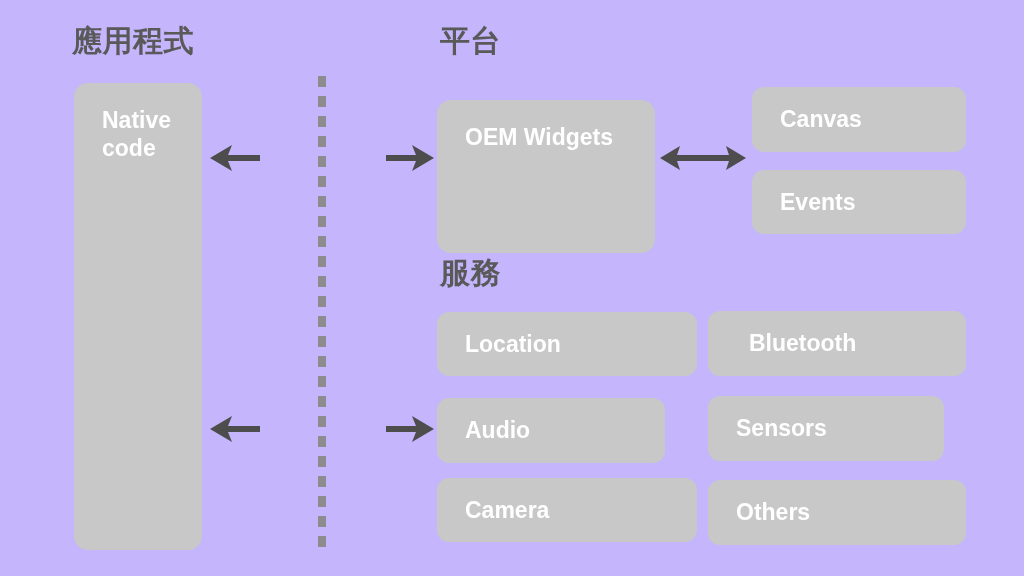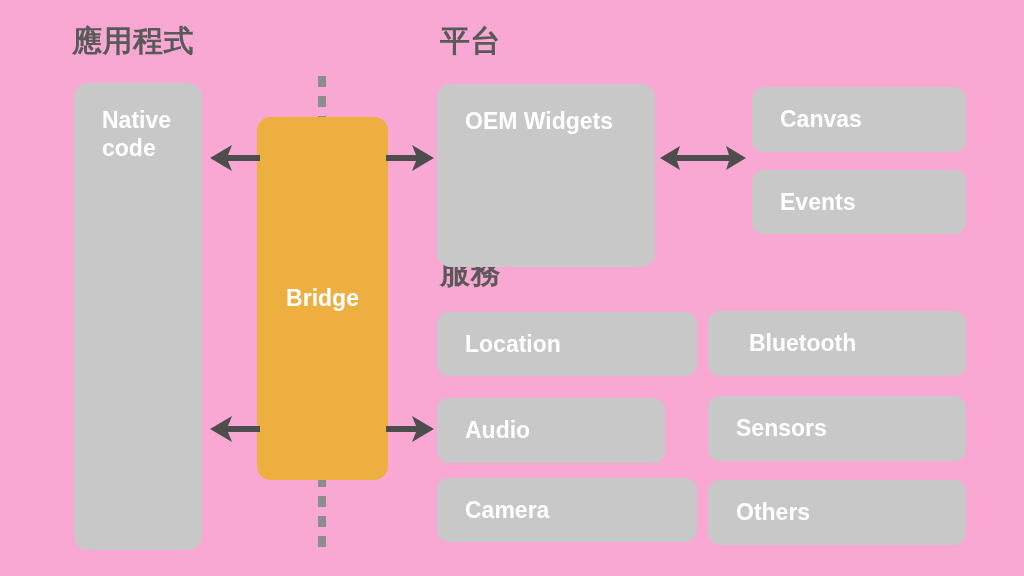--- a/index.html
+++ b/index.html
@@ -4,21 +4,21 @@
 <style>
   html, body {
     margin: 0;
     padding: 0;
     background: #ffffff;
   }
   #canvas {
     position: relative;
     width: 1024px;
     height: 576px;
-    background: #f9a8d4;
+    background: #c4b5fd;
     overflow: hidden;
     font-family: "Liberation Sans", "DejaVu Sans", sans-serif;
   }
 
   
   .section-heading {
     position: absolute;
     font-size: 30px;
     font-weight: bold;
     color: #595959;
@@ -65,38 +65,38 @@
     border-radius: 14px;
   }
   
   #box-bridge {
     left: 257px; top: 117px;
     width: 131px; height: 363px;
     z-index: 5;
   }
   
   #box-oem {
-    left: 437px; top: 84px;
-    width: 218px; height: 183px;
+    left: 437px; top: 100px;
+    width: 218px; height: 153px;
     border-radius: 14px;
   }
   #box-canvas {
     left: 752px; top: 87px;
     width: 214px; height: 65px;
   }
   #box-events {
     left: 752px; top: 170px;
     width: 214px; height: 64px;
   }
   
   #box-location  { left: 437px; top: 312px; width: 260px; height: 64px; }
   #box-audio     { left: 437px; top: 398px; width: 228px; height: 65px; }
   #box-camera    { left: 437px; top: 478px; width: 260px; height: 64px; }
   #box-bluetooth { left: 708px; top: 311px; width: 258px; height: 65px; padding-left: 41px; }
-  #box-sensors   { left: 708px; top: 396px; width: 258px; height: 65px; }
+  #box-sensors   { left: 708px; top: 396px; width: 236px; height: 65px; }
   #box-others    { left: 708px; top: 480px; width: 258px; height: 65px; }
 
   
   #divider {
     position: absolute;
     left: 318px;
     top: 76px;
     width: 8px;
     height: 476px;
     background-image: linear-gradient(#8c8c8c 55%, rgba(255,255,255,0) 0%);
@@ -126,21 +126,20 @@
   <div class="section-heading" id="heading-apps">應用程式</div>
 
   <div class="section-heading" id="heading-platform">平台</div>
 
   <div class="section-heading" id="heading-services">服務</div>
 
   <div id="divider"></div>
 
   <div class="box tall-top" id="box-native">Native code</div>
 
-  <div class="box accent" id="box-bridge">Bridge</div>
 
   <div class="box tall-top" id="box-oem">OEM Widgets</div>
 
   <div class="box" id="box-canvas">Canvas</div>
 
   <div class="box" id="box-location">Location</div>
 
   <div class="box" id="box-events">Events</div>
 
   <div class="box" id="box-audio">Audio</div>

